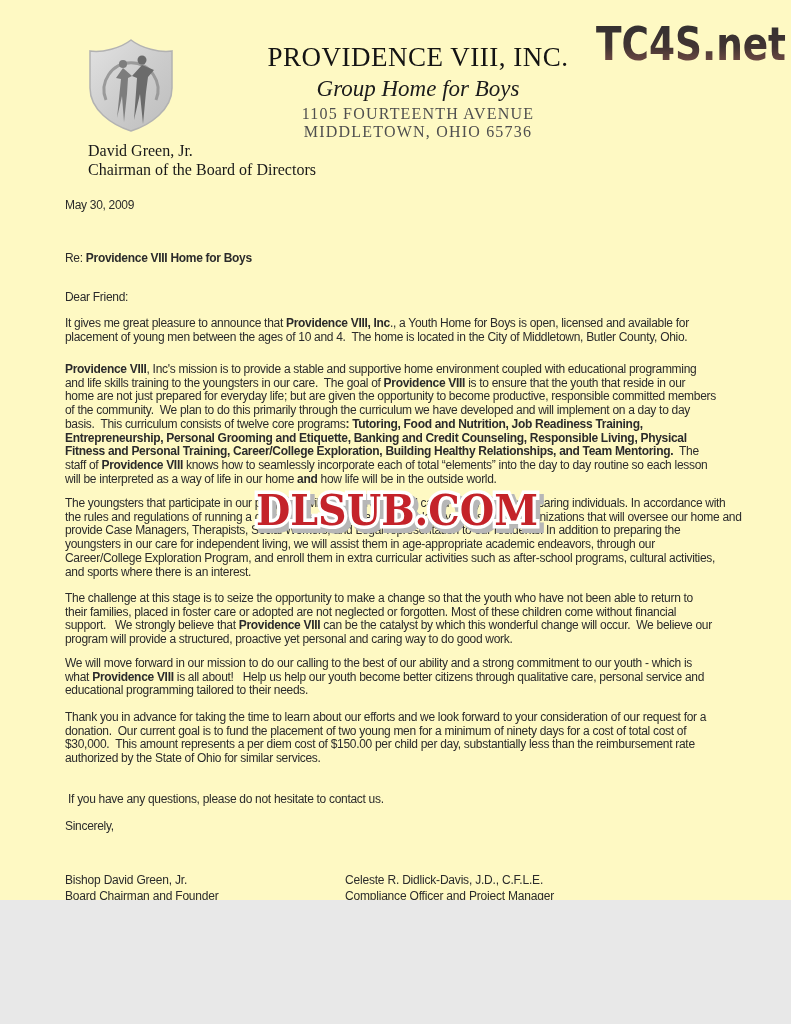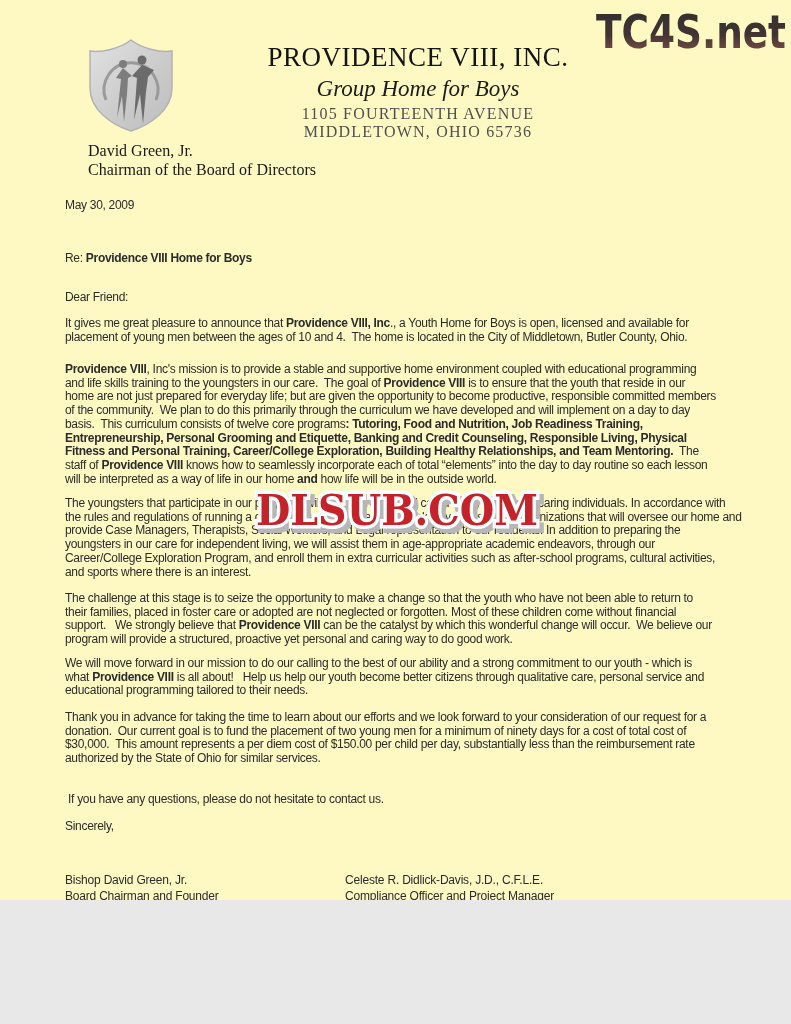--- a/index.html
+++ b/index.html
@@ -55,21 +55,21 @@
   .t-closing   { top: 820px; }
   
   .sig-block { position: absolute; left: 65px; top: 872px; display: flex; }
   .sig-col { width: 280px; font-size: 12px; line-height: 16px; letter-spacing: -0.2px; }
   .sig-org { font-weight: bold; }
   .sig-email a, .sig-email span {
     color: #0000ee; font-weight: bold; cursor: pointer;
   }
   
   .wm { position: absolute; }
-  .wm-tc4s    { left: 592px; top: 4px; text-align: center; }
+  .wm-tc4s    { left: 592px; top: 16px; text-align: center; }
   .wm-dlsub   { left: 248px; top: 480px; }
   .wm-traders { left: 471px; top: 964px; }
 </style>
 </head>
 <body>
 
 <div class="page">
 
   <div class="logo">
     <svg width="90" height="96" viewBox="0 0 90 96">

